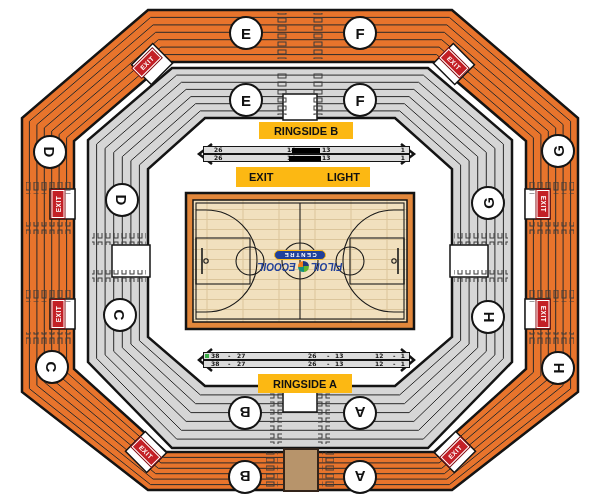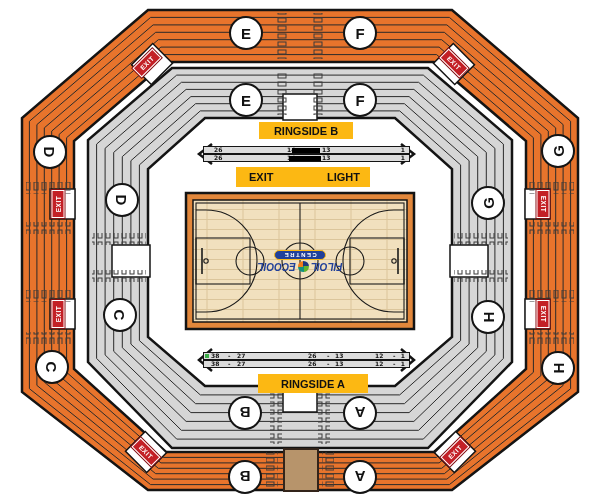--- a/index.html
+++ b/index.html
@@ -187,21 +187,21 @@
   </div>
   <div class="gdot" style="left:205px;top:353.5px"></div>
 
   <div class="ylabel" style="left:259px;top:122px;width:94px;height:17px">
     <span>RINGSIDE B</span>
   </div>
   <div class="ylabel dlbar" style="left:236px;top:167px;width:134px;height:20px">
     <span>EXIT</span>
     <span>LIGHT</span>
   </div>
-  <div class="ylabel" style="left:258px;top:374px;width:110px;height:19px">
+  <div class="ylabel" style="left:258px;top:374px;width:94px;height:19px">
     <span>RINGSIDE A</span>
   </div>
 
   <div class="badge" style="left:246px;top:33px">
       <span>E</span>
     </div>
   <div class="badge" style="left:360px;top:33px">
       <span>F</span>
     </div>
   <div class="badge" style="left:558px;top:151px;--r:-90deg">

